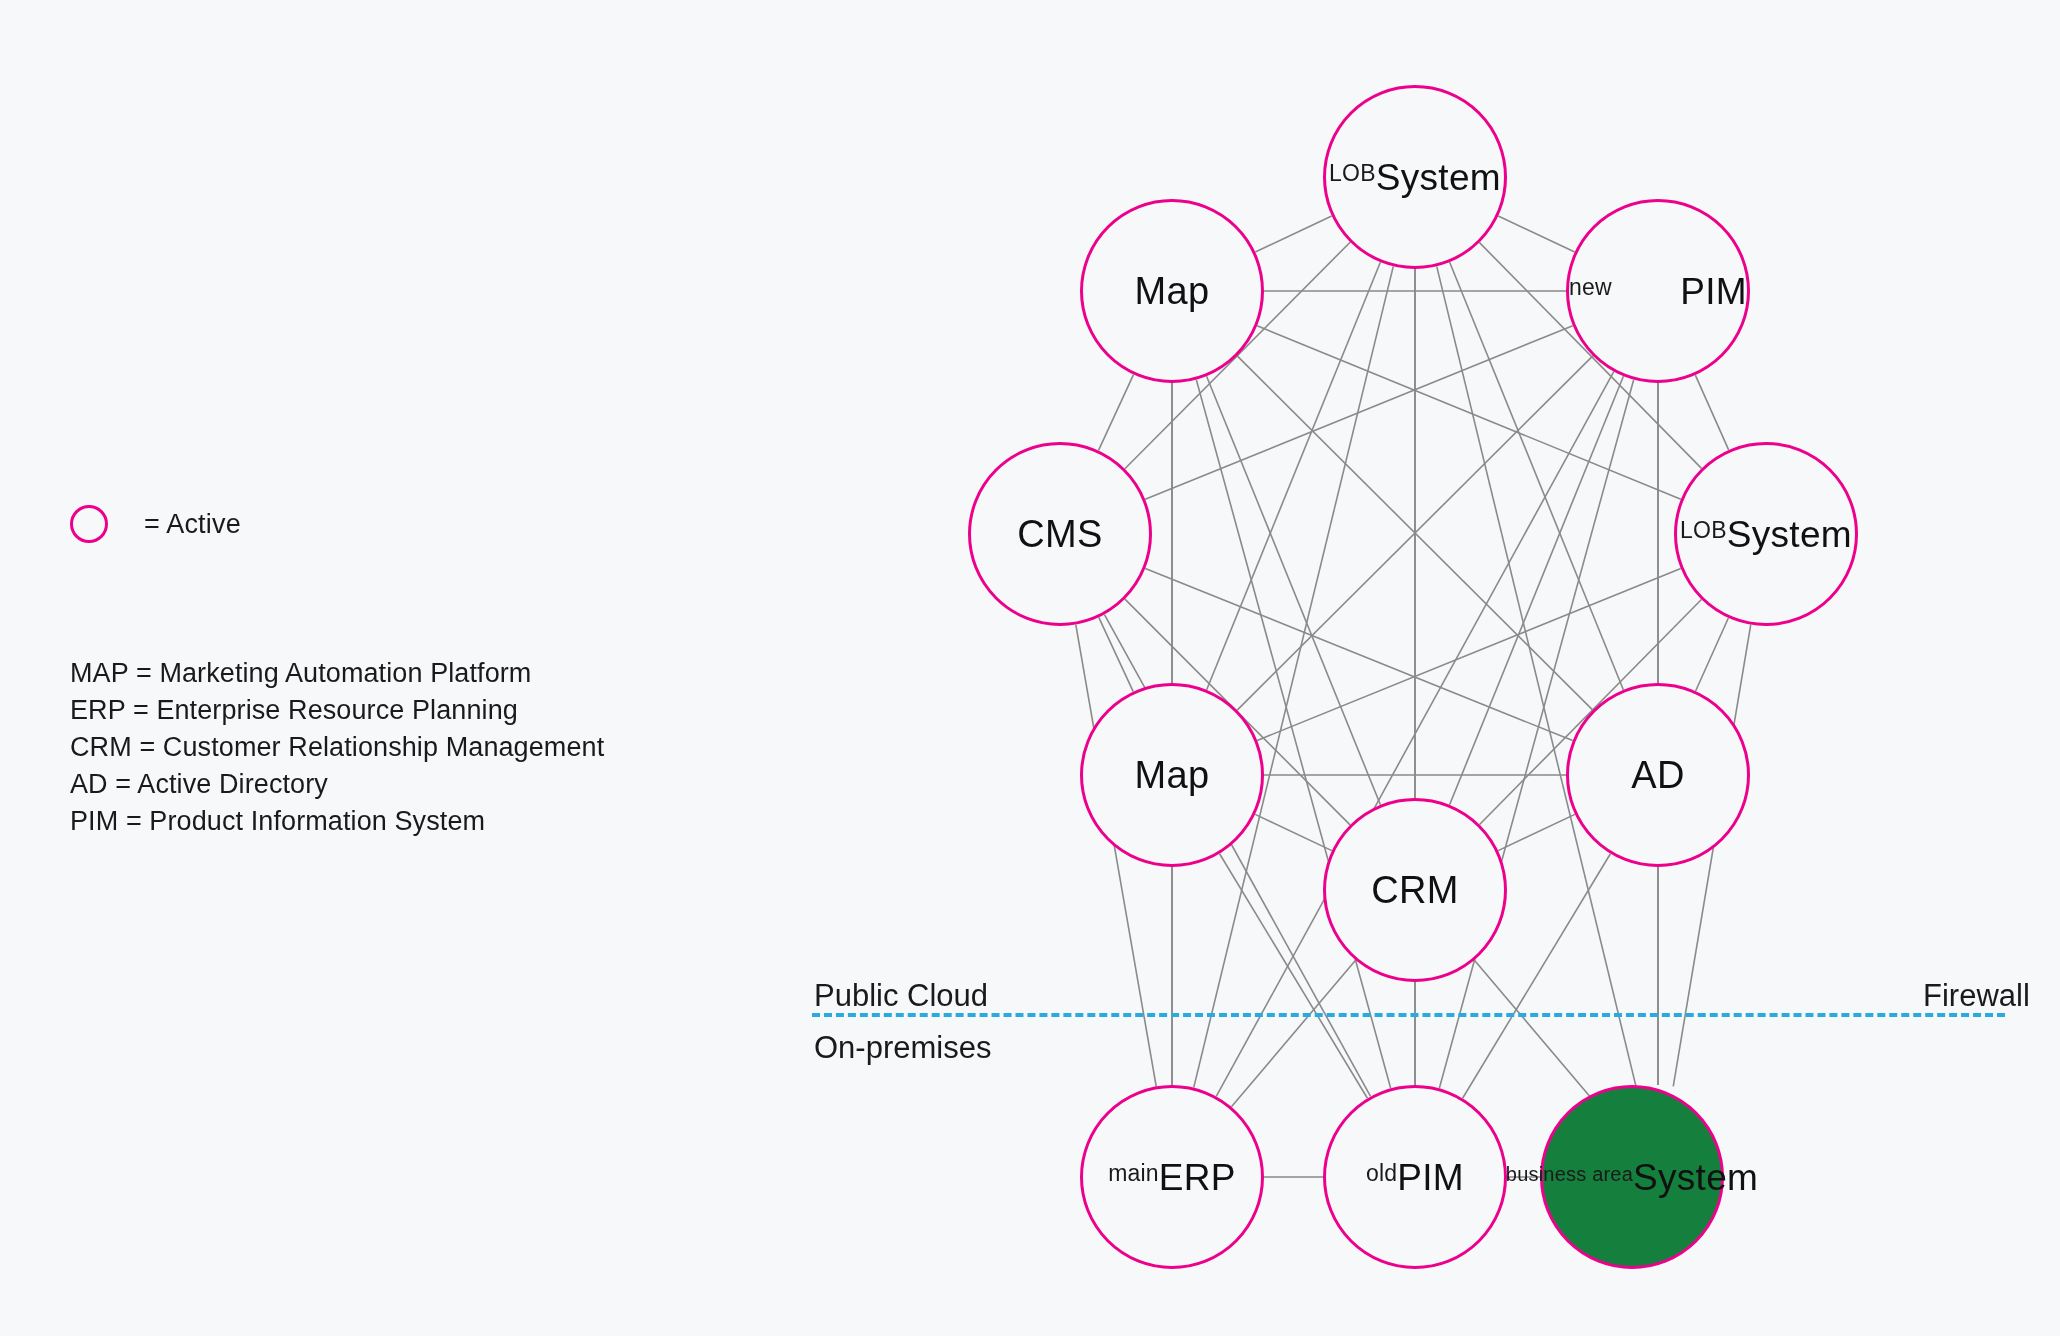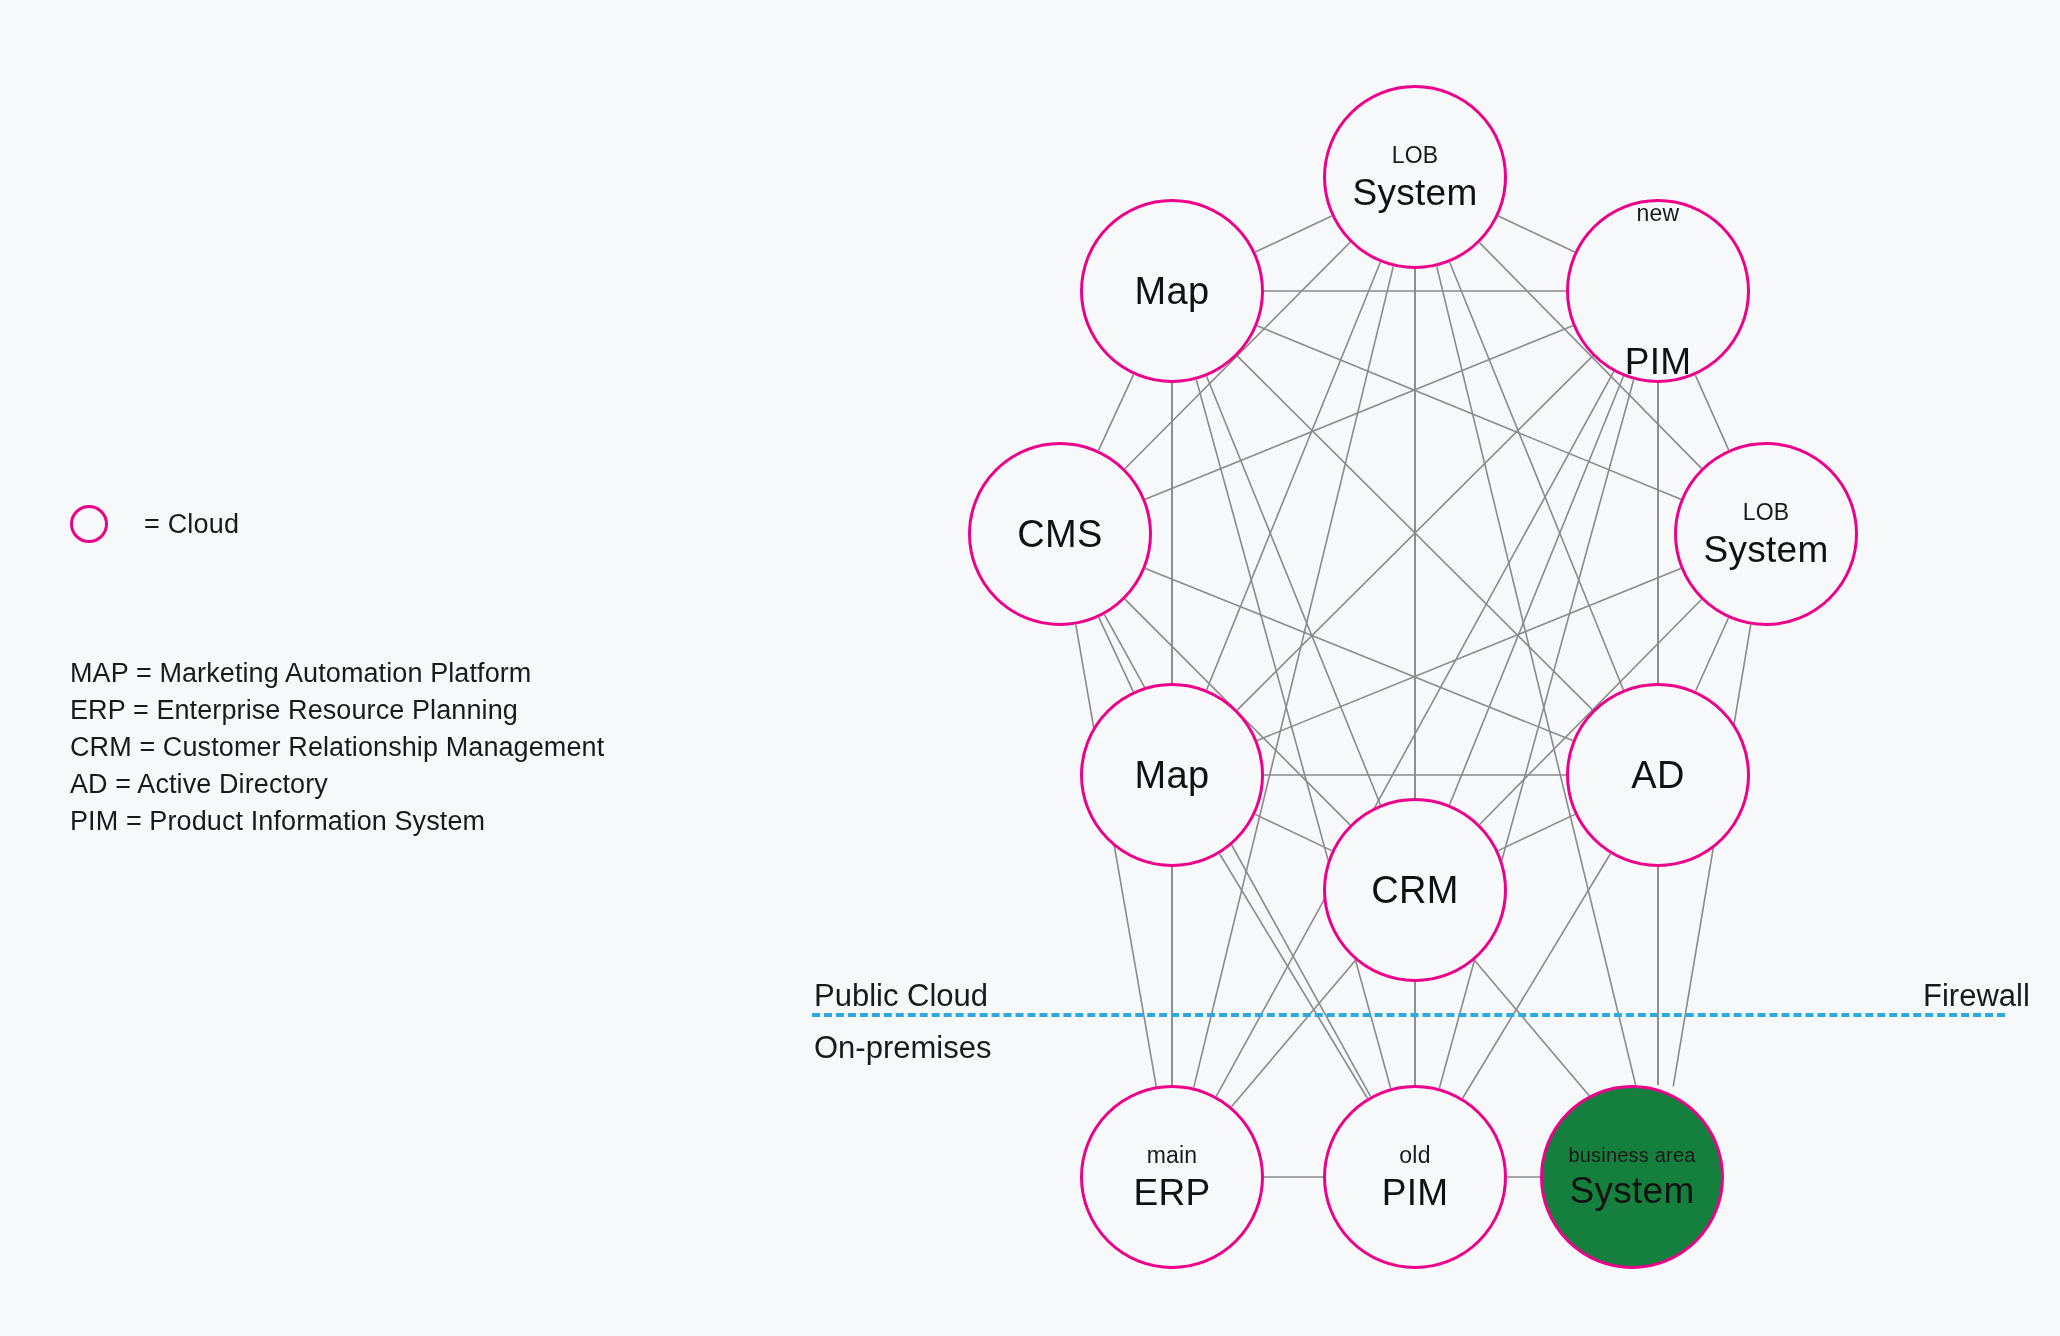--- a/index.html
+++ b/index.html
@@ -87,21 +87,21 @@
   }
 
   
   .node {
     position: absolute;
     border-radius: 50%;
     border: 3px solid #ec008c;
     background: #f7f8fa;
     box-sizing: border-box;
     display: flex;
-    flex-direction: column;
+    flex-direction: row;
     align-items: center;
     justify-content: center;
     text-align: center;
     line-height: 1;
   }
   .node .sub {
     font-size: 23px;
     font-weight: 300;
     color: #1a1a1a;
     margin-bottom: 7px;
@@ -243,21 +243,21 @@
   <div class="boundary-label" id="label-public-cloud">Public Cloud</div>
   <div class="boundary-label" id="label-on-premises">On-premises</div>
   <div class="boundary-label" id="label-firewall">Firewall</div>
 </div>
 
 <div id="legend">
   <div class="legend-row">
     <span class="legend-swatch">
       <span class="legend-circle" style="border-color: rgb(236, 0, 140);"></span>
     </span>
-    <span class="legend-label">= Cloud</span>
+    <span class="legend-label">= Active</span>
   </div>
 </div>
 
 <div id="abbrev">
     <div class="abbrev-line">MAP = Marketing Automation Platform</div>
     <div class="abbrev-line">ERP = Enterprise Resource Planning</div>
     <div class="abbrev-line">CRM = Customer Relationship Management</div>
     <div class="abbrev-line">AD = Active Directory</div>
     <div class="abbrev-line">PIM = Product Information System</div>
   </div>

